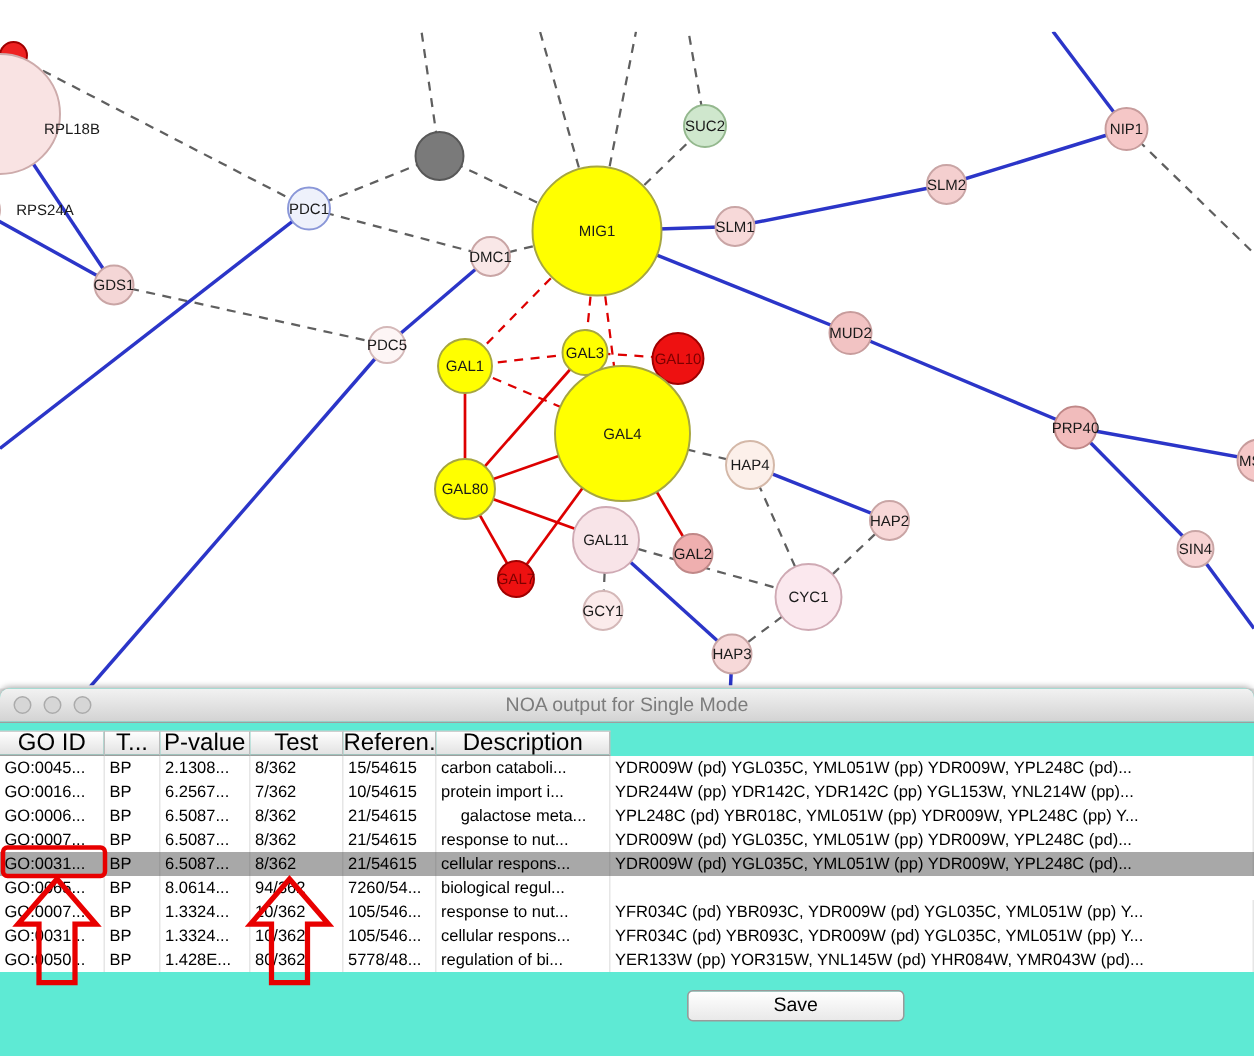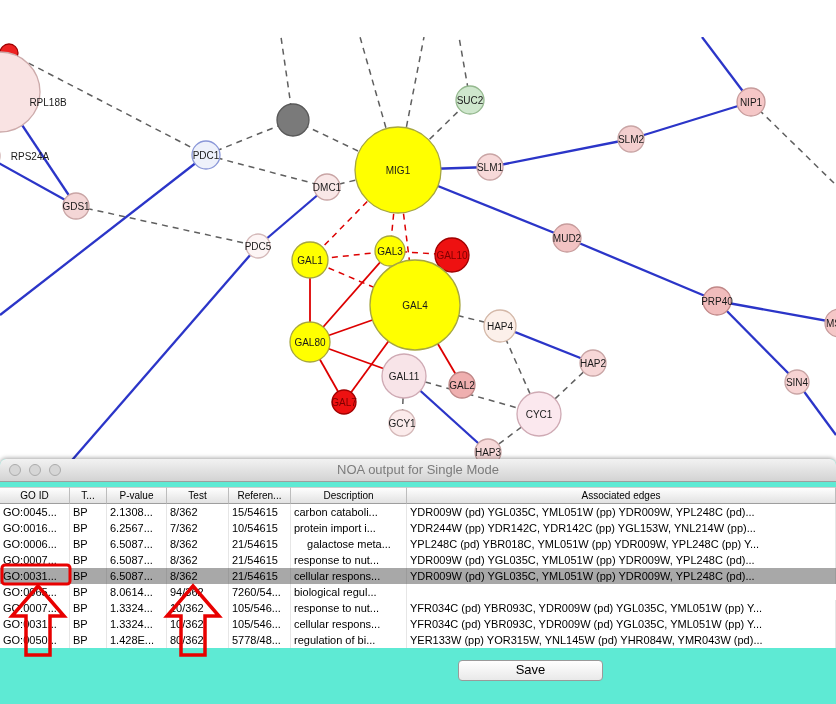--- a/index.html
+++ b/index.html
@@ -17,29 +17,29 @@
     line-height:22px;font-size:13px;color:#3c3c3c;border-radius:6px 6px 0 0;
   }
   #win-bottom .titlebar{color:#7c7c7c;}
   .lights{position:absolute;left:9px;top:5px;display:flex;gap:8px;}
   .light{width:12px;height:12px;border-radius:50%;box-sizing:border-box;}
   .light.red{background:#fc5650;border:1px solid #d94642;}
   .light.yellow{background:#fdbe40;border:1px solid #de9f34;}
   .light.green{background:#35cb4a;border:1px solid #2ca83d;}
   .light.inactive{background:#d6d6d6;border:1px solid #ababab;}
   
-  #graph-area{position:absolute;top:37px;left:0;width:836px;height:436px;background:#fff;overflow:hidden;}
+  #graph-area{position:absolute;top:21px;left:0;width:836px;height:436px;background:#fff;overflow:hidden;}
   #graph-svg{display:block;}
   #graph-svg text{font-family:"Liberation Sans",sans-serif;}
   
   #thead{position:absolute;top:28px;left:0;display:flex;height:17px;}
   .th{
     box-sizing:border-box;height:17px;background:linear-gradient(#fefefe,#e2e2e2);
     border-right:1px solid #bdbdbd;border-top:1px solid #cfcfcf;border-bottom:1px solid #9e9e9e;
-    font-size:10px;text-align:center;line-height:15px;color:#000;overflow:hidden;white-space:nowrap;
+    font-size:16px;text-align:center;line-height:15px;color:#000;overflow:hidden;white-space:nowrap;
   }
   #tbody{position:absolute;top:45px;left:0;width:836px;background:#fff;}
   .tr{display:flex;height:16px;background:#fff;}
   .tr.selected{background:#a8a8a8;}
   .td{
     box-sizing:border-box;height:16px;padding:1px 2px 0 3px;font-size:11px;line-height:14px;
     white-space:nowrap;overflow:hidden;border-right:1px solid #e6e6e6;color:#000;
   }
   .tr.selected .td{border-right-color:#9b9b9b;}
   
@@ -181,21 +181,20 @@
     <span>NOA output for Single Mode</span>
   </div>
 
   <div id="thead">
       <div class="th" style="width: 70px;">GO ID</div>
       <div class="th" style="width: 37px;">T...</div>
       <div class="th" style="width: 60px;">P-value</div>
       <div class="th" style="width: 62px;">Test</div>
       <div class="th" style="width: 62px;">Referen...</div>
       <div class="th" style="width: 116px;">Description</div>
-      <div class="th" style="width: 429px;">Associated edges</div>
     </div>
   <div id="tbody">
       <div class="tr">
         <div class="td" style="width: 70px;">GO:0045...</div>
         <div class="td" style="width: 37px;">BP</div>
         <div class="td" style="width: 60px;">2.1308...</div>
         <div class="td" style="width: 62px;">8/362</div>
         <div class="td" style="width: 62px;">15/54615</div>
         <div class="td" style="width: 116px;">carbon cataboli...</div>
         <div class="td" style="width: 429px;">YDR009W (pd) YGL035C, YML051W (pp) YDR009W, YPL248C (pd)...</div>

